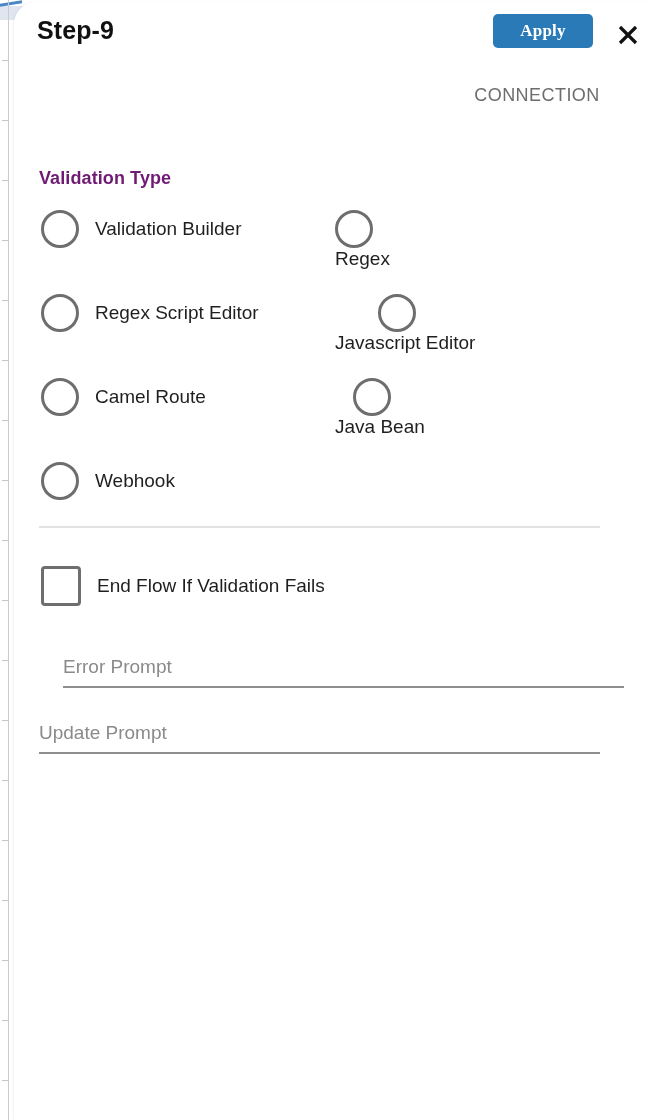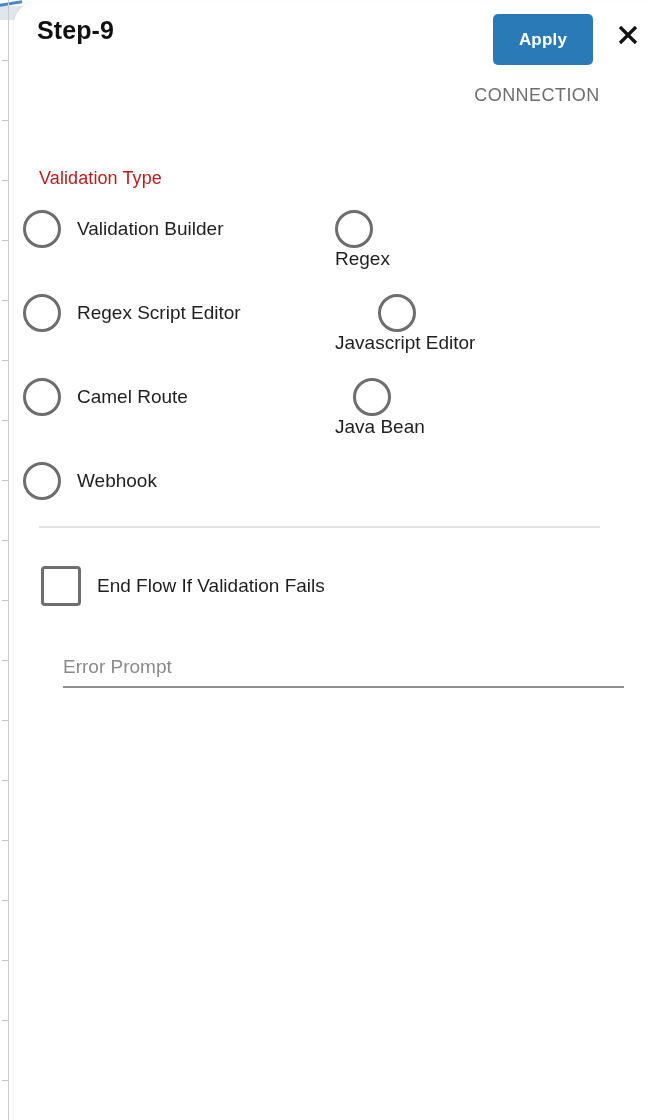--- a/index.html
+++ b/index.html
@@ -83,26 +83,26 @@
     font-size: 25px;
     font-weight: bold;
     color: #111111;
     letter-spacing: 0.1px;
   }
   .apply-button {
     position: absolute;
     left: 479px;
     top: 12px;
     width: 100px;
-    height: 51px;
+    height: 34px;
     background: #2b7ab8;
     color: #ffffff;
     border: none;
     border-radius: 5px;
-    font-family: Liberation Sans, sans-serif;
+    font-family: Liberation Serif, serif;
     font-size: 17px;
     font-weight: bold;
     letter-spacing: 0.2px;
     cursor: pointer;
     padding: 0;
   }
   .close-button {
     position: absolute;
     left: 595px;
     top: 14px;
@@ -157,22 +157,22 @@
   .tab-0 { left: 6px;   width: 194px; }
   .tab-1 { left: 200px; width: 212px; }
   .tab-2 { left: 412px; width: 222px; }
 
   
   .section-title {
     position: absolute;
     left: 25px;
     top: 166px;
     font-size: 18px;
-    font-weight: normal;
-    color: #b91c1c;
+    font-weight: bold;
+    color: #701a75;
     letter-spacing: 0.1px;
   }
 
   .radio-grid {
     position: absolute;
     left: 0;
     top: 208px;
     width: 634px;
   }
   .option-row {
@@ -189,21 +189,21 @@
     border-radius: 50%;
     box-sizing: border-box;
     flex: 0 0 auto;
   }
   .option-label {
     margin-left: 16px;
     font-size: 19px;
     color: #1f1f1f;
     white-space: nowrap;
   }
-  .col-left  { left: 9px; justify-content: flex-end; }
+  .col-left  { left: 27px; justify-content: flex-end; }
   .col-right { left: 305px; flex-direction: column; }
   .row-0 { top: 0px; }
   .row-1 { top: 84px; }
   .row-2 { top: 168px; }
   .row-3 { top: 252px; }
 
   .divider {
     position: absolute;
     left: 25px;
     top: 524px;
@@ -351,14 +351,17 @@
 
   <div class="checkbox-row">
     <span class="checkbox-mark"></span>
     <span class="option-label">End Flow If Validation Fails</span>
   </div>
 
   <div class="field field-0">
     <input type="text" placeholder="Error Prompt" style="">
   </div>
 
+  <div class="field field-1">
+    <input type="text" placeholder="Update Prompt" style="">
+  </div>
 
 </div>
 
 </body></html>

